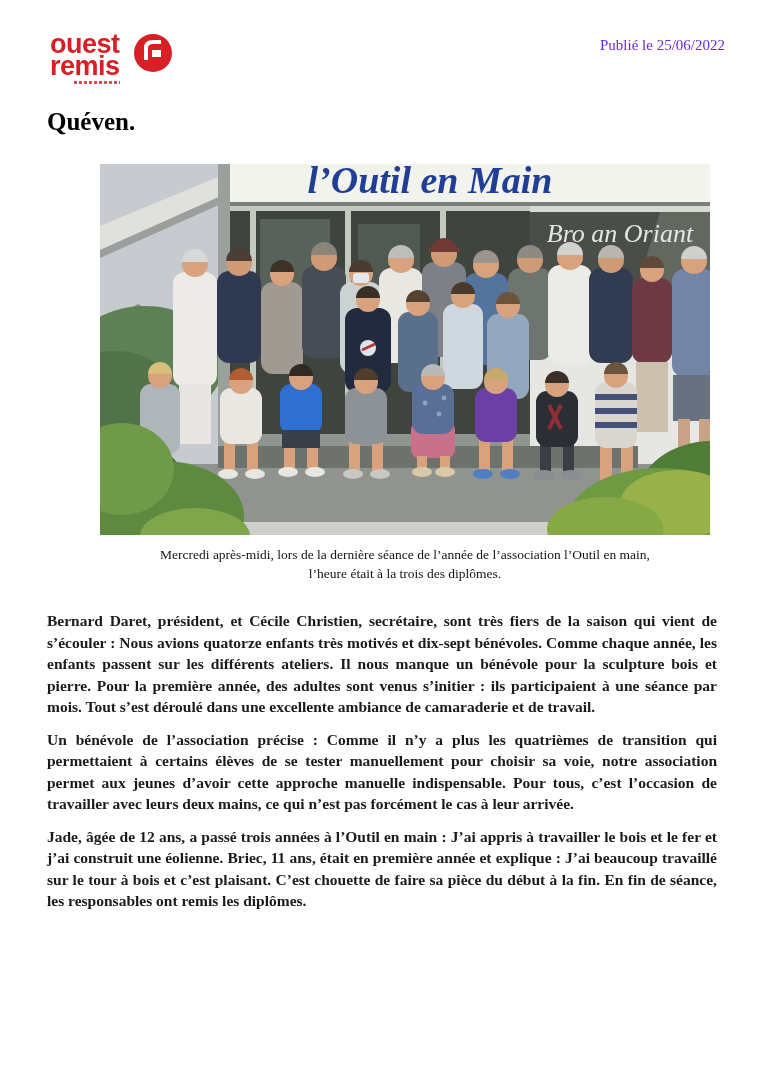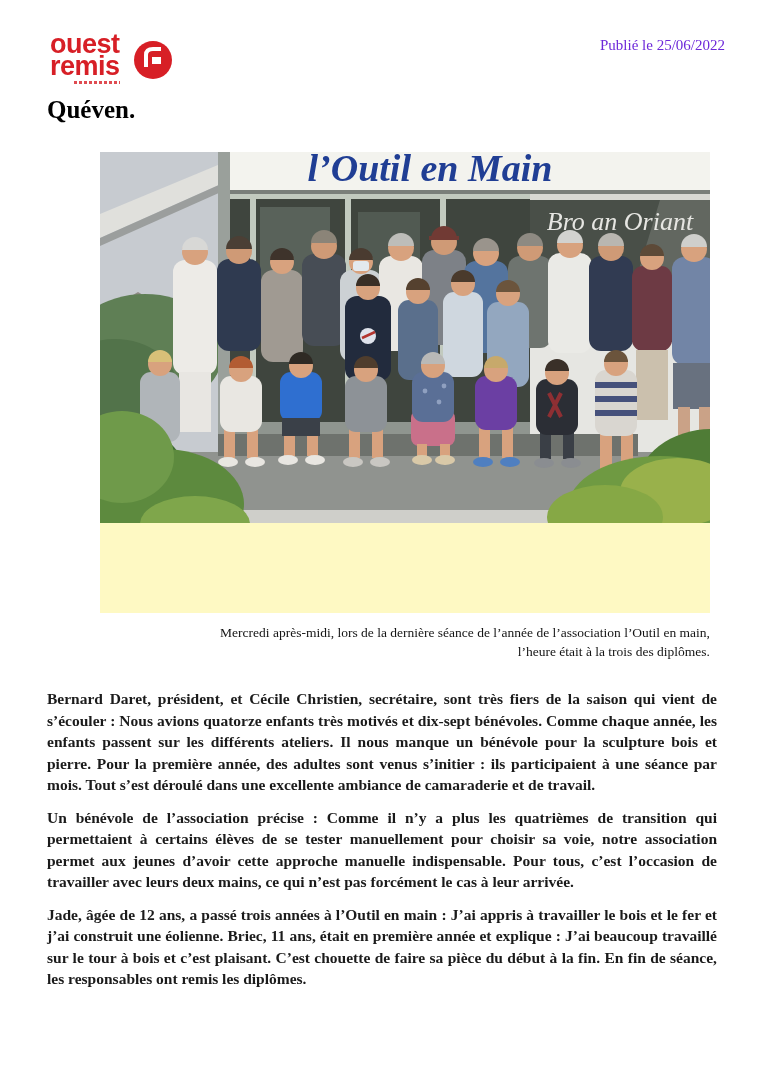--- a/index.html
+++ b/index.html
@@ -9,45 +9,45 @@
     background:#ffffff;
     font-family:"Liberation Serif", serif;
     color:#1b1b1b;
     overflow:hidden;
   }
   
   .header{
     display:flex;justify-content:space-between;align-items:flex-start;
     padding:33px 38px 0 50px;
   }
-  .logo{display:flex;align-items:flex-end;gap:13px;}
+  .logo{display:flex;align-items:flex-start;gap:13px;}
   .logo-text{
     display:flex;flex-direction:column;align-items:flex-end;
     font-family:"Liberation Sans", sans-serif;
     font-weight:bold;color:#d71f26;
     font-size:27px;line-height:22px;letter-spacing:-0.5px;
   }
   .logo-tagline{
     margin-top:4px;width:46px;height:3px;
     background:repeating-linear-gradient(90deg,#d71f26 0 3px,transparent 3px 5px);
     opacity:.8;
   }
   .pub-date{font-size:15px;color:#6d28d9;margin-top:4px;}
   
-  .headline{margin:8px 46px 0 47px;}
+  .headline{margin:20px 46px 0 47px;}
   .headline h1{
     margin:0;font-size:25px;line-height:35px;font-weight:bold;color:#000;
     font-family:"Liberation Serif", serif;
   }
   
   .figure{margin:25px 0 0 100px;width:610px;}
-  .photo{width:610px;height:461px;overflow:hidden;background:#fef9c3;}
+  .photo{width:610px;height:371px;overflow:hidden;background:#fef9c3;}
   .photo svg{display:block;}
   .caption{
-    margin-top:10px;text-align:right;
+    margin-top:10px;text-align:center;
     font-size:13.5px;line-height:19px;color:#141414;
   }
   
   .bodytext{margin:27px 46px 0 47px;}
   .bodytext p{
     margin:0 0 11px 0;
     font-size:15.5px;line-height:21.5px;
     text-align:justify;
     font-weight:bold;
   }

